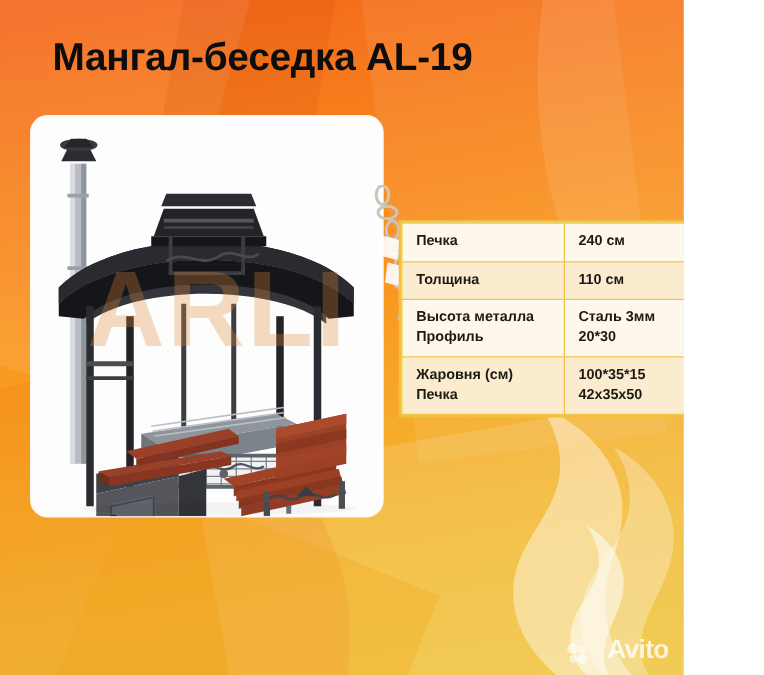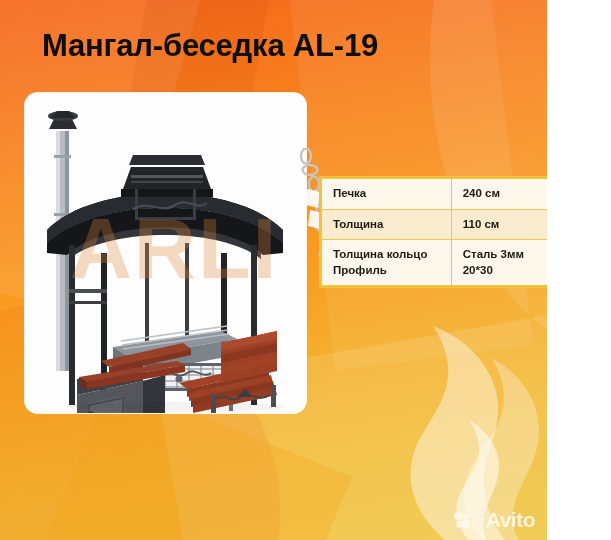--- a/index.html
+++ b/index.html
@@ -172,21 +172,21 @@
     color: #16120c;
     line-height: 1.55;
   }
 
   
   .avito-wm {
     position: absolute;
     right: 12px;
     bottom: 8px;
     display: flex;
-    align-items: center;
+    align-items: flex-end;
     gap: 15px;
     pointer-events: none;
   }
   .avito-wm .avito-mark {
     width: 18px;
     height: 18px;
     position: relative;
   }
   .avito-wm .avito-text {
     font-size: 21px;
@@ -362,24 +362,30 @@
     <tbody>
       <tr>
         <td class="spec-label">Печка</td>
         <td class="spec-value">240 см</td>
       </tr>
       <tr>
         <td class="spec-label">Толщина</td>
         <td class="spec-value">110 см</td>
       </tr>
       <tr>
-        <td class="spec-label">Толщина кольцо
+        <td class="spec-label">Высота металла
 Профиль</td>
         <td class="spec-value">Сталь 3мм
 20*30</td>
+      </tr>
+      <tr>
+        <td class="spec-label">Жаровня (см)
+Печка</td>
+        <td class="spec-value">100*35*15
+42x35x50</td>
       </tr>
     </tbody>
   </table>
 
 
   <div class="avito-wm">
     <svg class="avito-mark" viewBox="0 0 18 18">
       <circle cx="5" cy="5" r="4.2" fill="rgba(255,255,255,0.62)"></circle>
       <circle cx="13" cy="5.6" r="3.2" fill="rgba(255,255,255,0.52)"></circle>
       <circle cx="5.6" cy="13.2" r="3.2" fill="rgba(255,255,255,0.52)"></circle>

